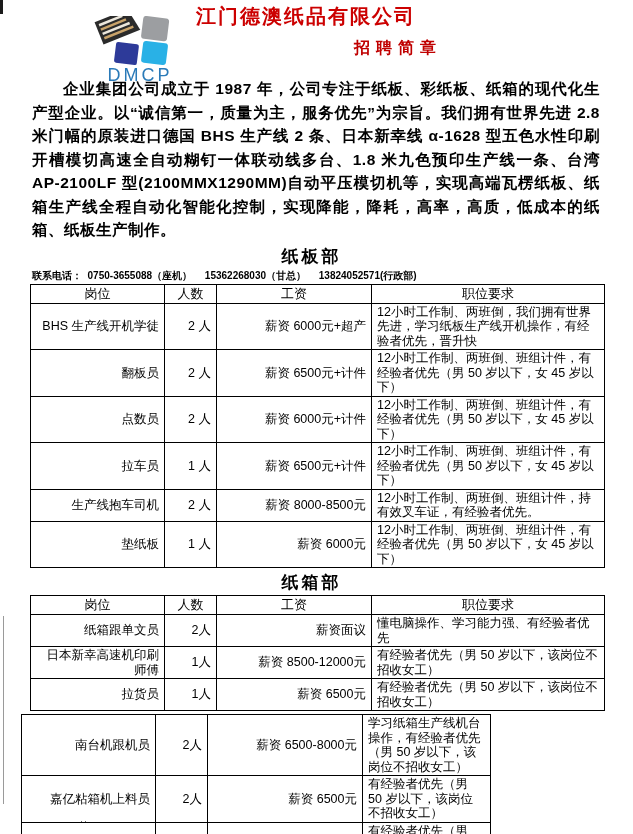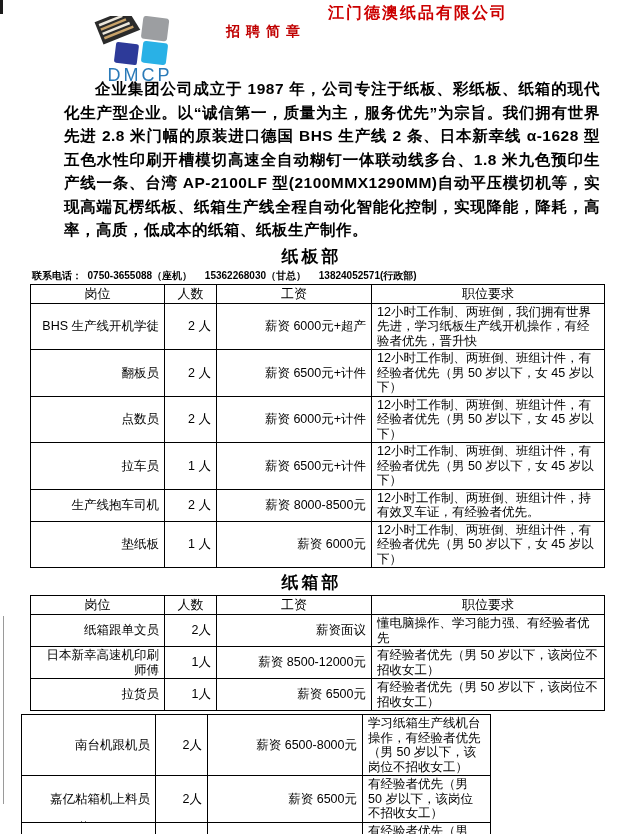--- a/index.html
+++ b/index.html
@@ -4,28 +4,28 @@
 <style>
   html,body{margin:0;padding:0;background:#ffffff;}
   body{font-family:"Liberation Sans","DejaVu Sans",sans-serif;color:#000;}
   .page{position:relative;width:633px;height:834px;background:#fff;overflow:hidden;}
 
   
   .hdr{position:relative;height:72px;}
   .logo{position:absolute;left:86px;top:16px;width:108px;text-align:center;}
   .logo svg{display:block;margin:0 auto;}
   .logo-text{color:var(--logo-blue,#2a7ab8);font-size:18px;letter-spacing:3px;line-height:18px;}
-  .title{position:absolute;left:196px;top:3px;width:312px;text-align:right;
-         font-size:16px;font-weight:bold;letter-spacing:2px;color:var(--title-red,#cc0000);}
-  .subtitle{position:absolute;left:226px;top:23px;width:216px;text-align:left;
-         font-size:14px;font-weight:bold;letter-spacing:6px;color:var(--subtitle-red,#c00000);}
+  .title{position:absolute;left:196px;top:3px;width:312px;text-align:left;
+         font-size:20px;font-weight:bold;letter-spacing:2px;color:var(--title-red,#cc0000);}
+  .subtitle{position:absolute;left:226px;top:38px;width:216px;text-align:right;
+         font-size:16px;font-weight:bold;letter-spacing:6px;color:var(--subtitle-red,#c00000);}
 
   
   .about-h{margin:2px 0 0 64px;font-size:14.5px;font-weight:bold;}
-  .about-p{margin:5px 33px 0 64px;font-size:15.5px;font-weight:bold;line-height:23.5px;
+  .about-p{margin:5px 33px 0 32px;font-size:15.5px;font-weight:bold;line-height:23.5px;
            text-indent:2em;text-align:justify;letter-spacing:0.5px;}
 
   
   .sec-h{margin:3px 10px 1px 0;text-align:center;font-size:17px;font-weight:bold;letter-spacing:3px;}
   .contact{margin:1px 0 1px 32px;font-size:10px;font-weight:bold;white-space:pre-wrap;}
 
   
   table{border-collapse:collapse;table-layout:fixed;margin-left:30px;width:575px;}
   table.shift{margin-left:21px;width:470px;margin-top:3px;}
   th,td{border:1.8px solid #000;padding:1px 5px;font-weight:normal;overflow:hidden;}

